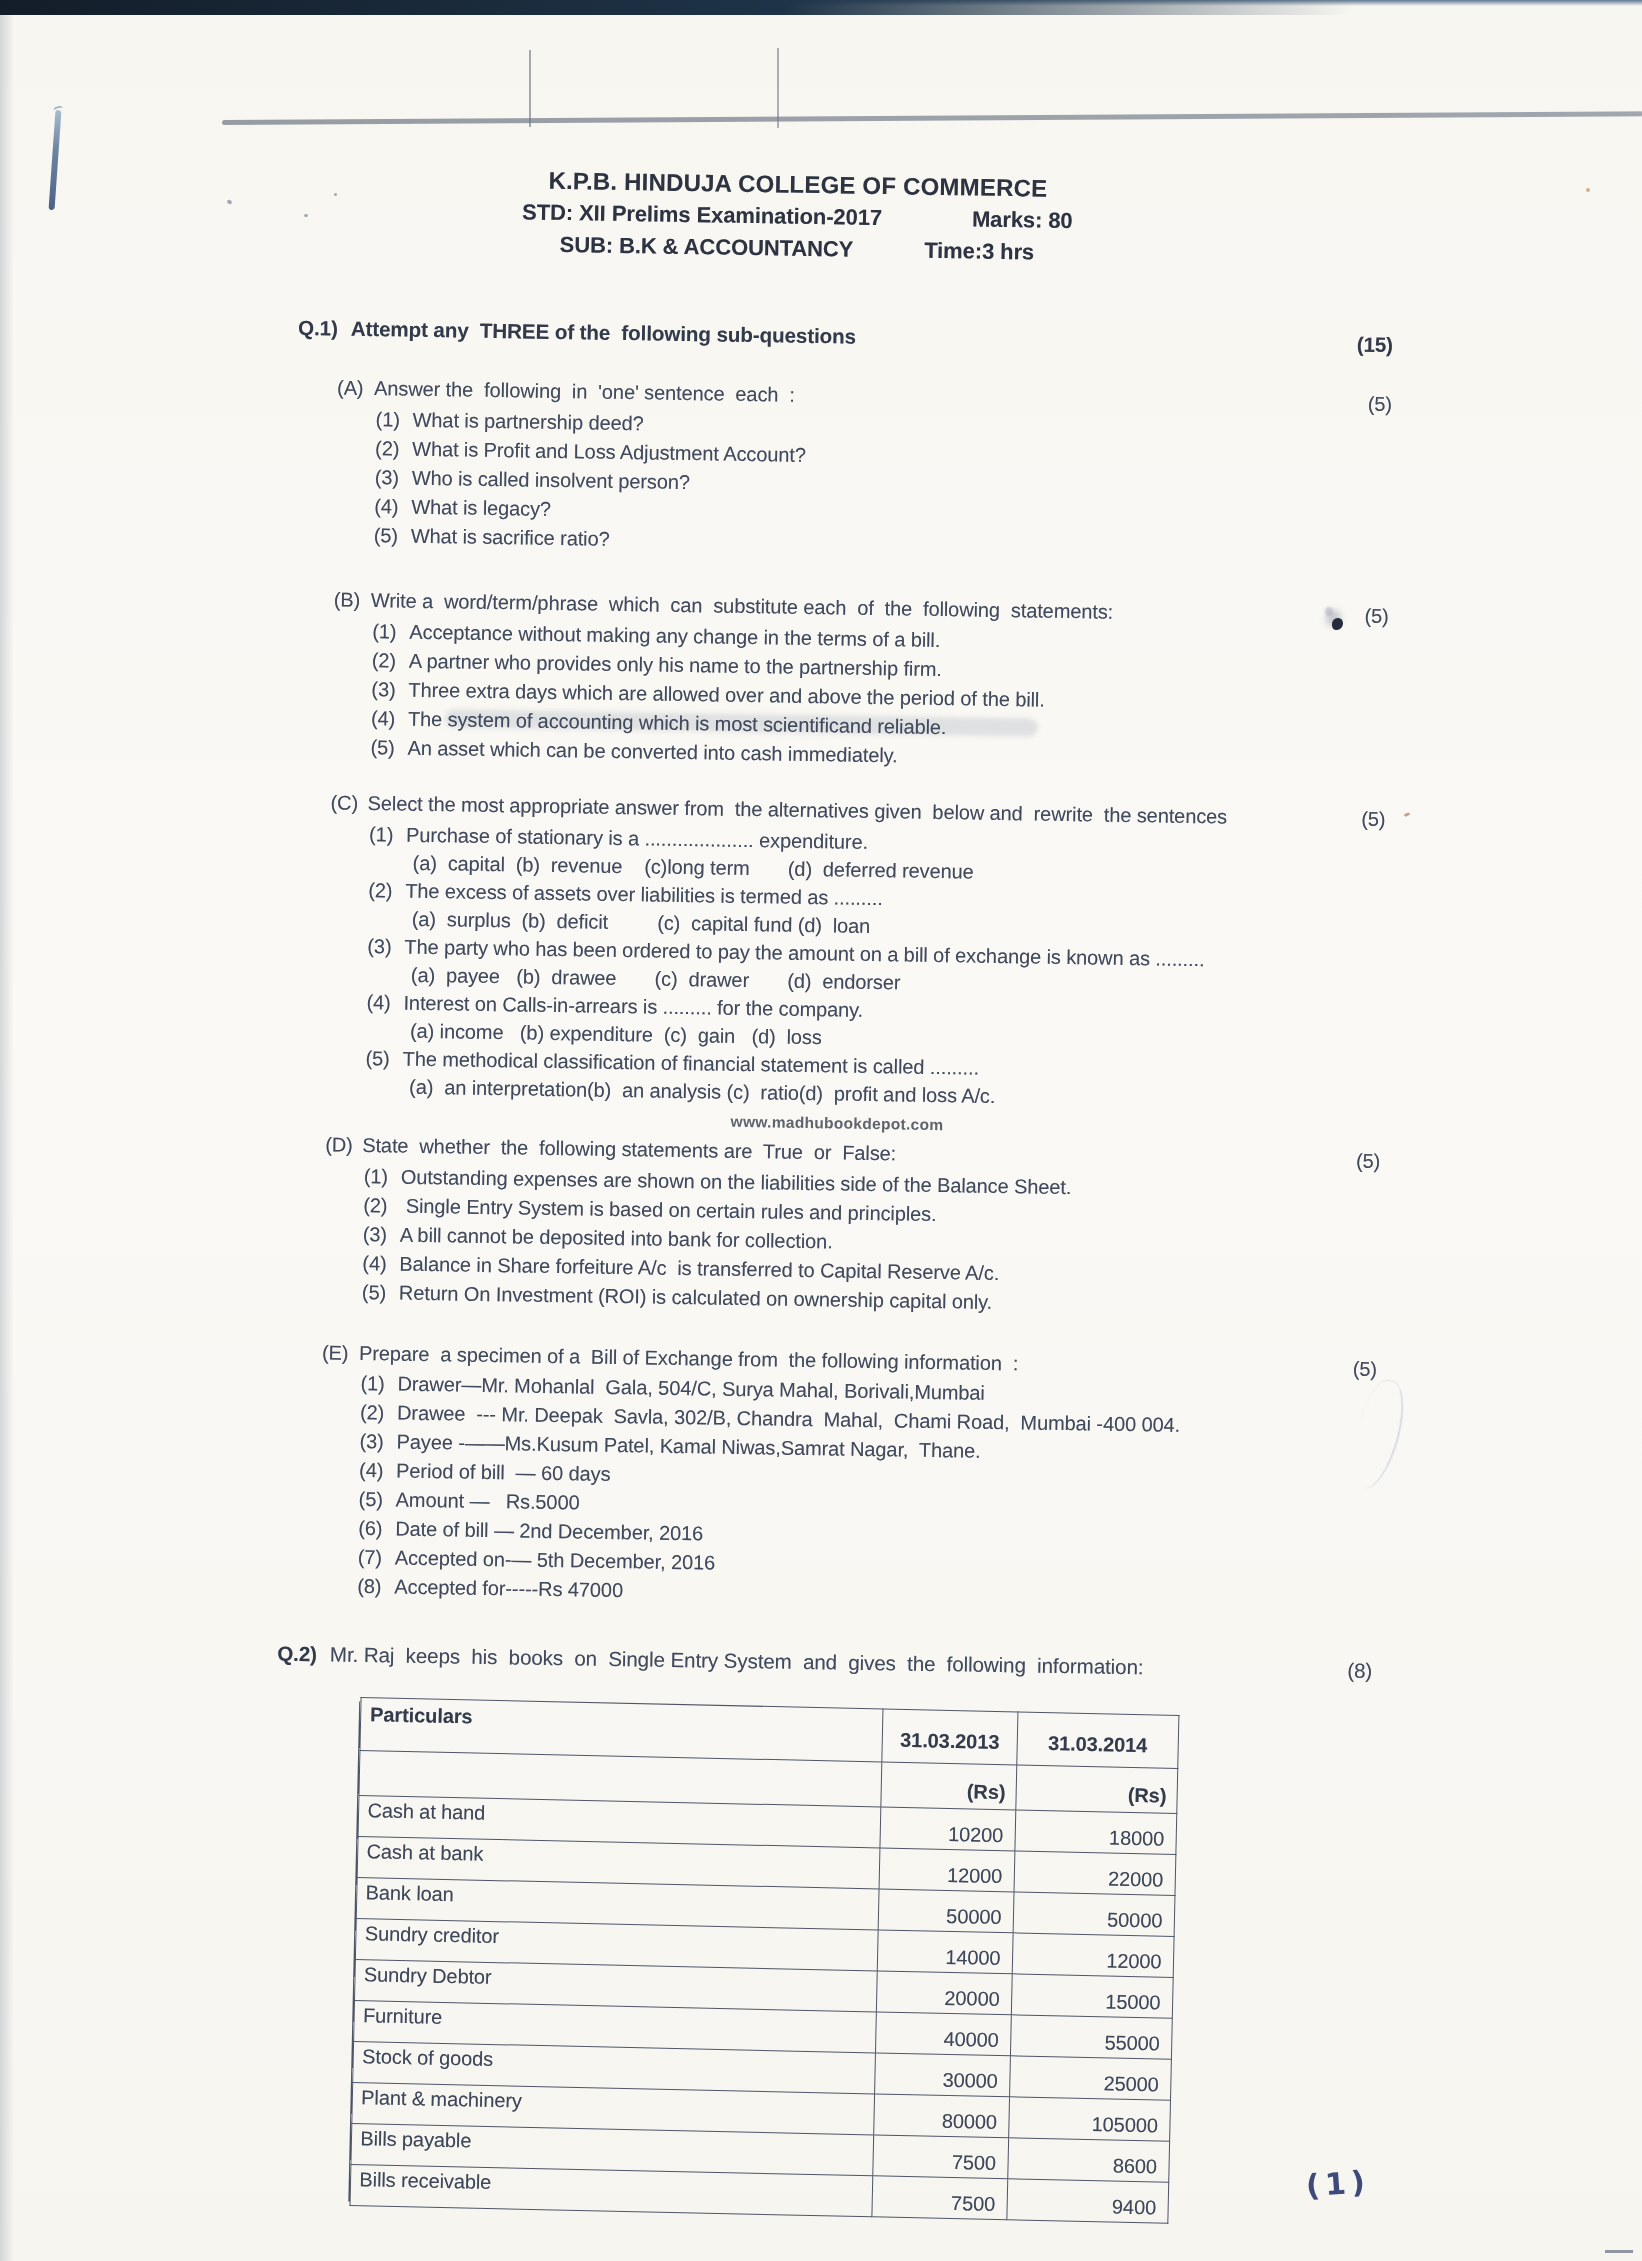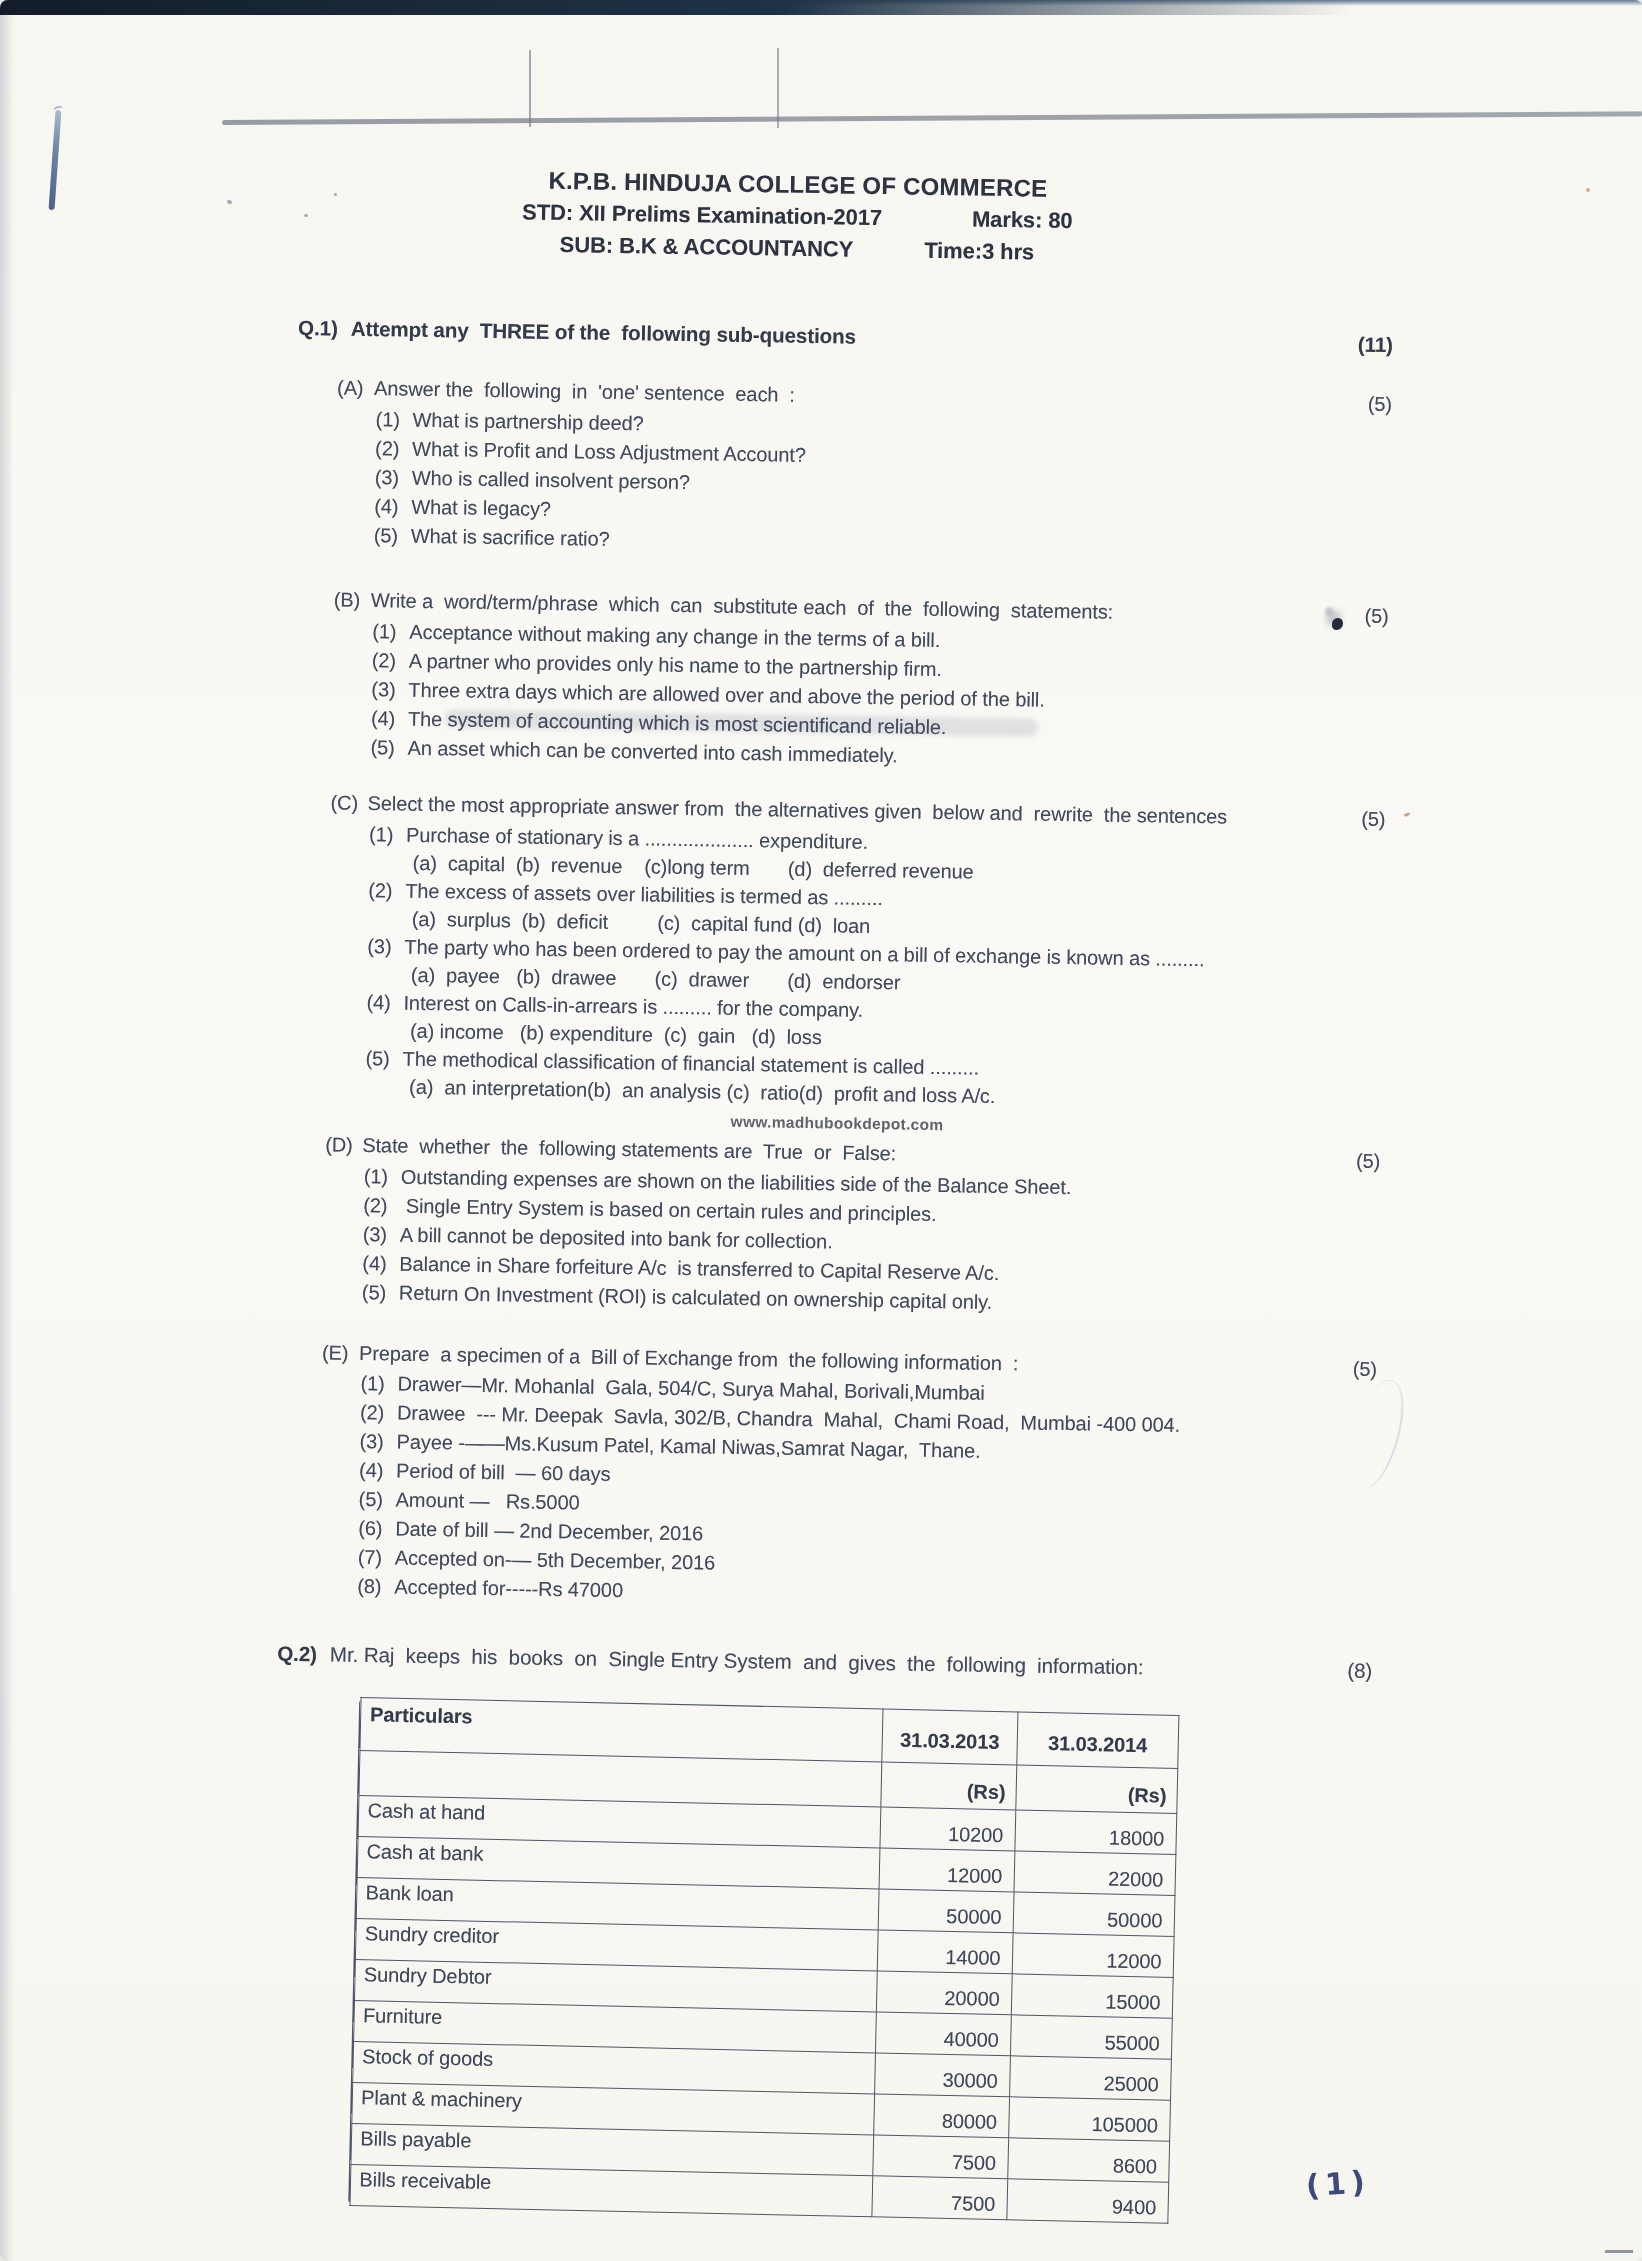--- a/index.html
+++ b/index.html
@@ -1,20 +1,19 @@
 <!DOCTYPE html>
 <html style="font-size:10.3px"><head>
 <meta charset="utf-8">
 <style>
   html,body { margin:0; padding:0; background:#e9e9e9; }
   .sheet {
     position:relative; width:1643px; height:2261px; overflow:hidden;
     background:linear-gradient(180deg,#f7f6f1 0%,#faf9f5 45%,#f6f5f0 100%);
     font-family:"Liberation Sans", sans-serif;
-    border-radius:8px;
   }
   
   .a-left-edge { position:absolute; left:0; top:0; width:14px; height:2261px;
     background:linear-gradient(to right, rgba(182,185,192,.55), rgba(182,185,192,0)); }
   .a-topline { position:absolute; top:0; left:0; width:1643px; height:5.8px;
     background:linear-gradient(to bottom, rgba(70,100,130,.85), rgba(70,100,130,0)); }
   .a-topband { position:absolute; top:0; left:0; width:1353px; height:15px;
     background:linear-gradient(to right,#131d29 0%,#1e3347 58%,rgba(30,52,72,0) 100%);
     border-radius:0 0 26px 0; }
   .a-hline { position:absolute; left:222px; top:120px; width:1421px; height:4.5px;
@@ -122,21 +121,21 @@
       </div>
       <div class="h-line">
         <span class="h-sub">SUB: B.K &amp; ACCOUNTANCY</span><span>Time:3 hrs</span>
       </div>
     </div>
 
     <section class="q-block" id="q1">
       <div class="q-head">
         <span class="q-label">Q.1)</span>
         <span class="q-title">Attempt any  THREE of the  following sub-questions</span>
-        <span class="q-marks">(11)</span>
+        <span class="q-marks">(15)</span>
       </div>
 
       <div class="section sec-a">
         <div class="sec-head">
           <span class="sec-label">(A)</span>
           <span class="sec-title">Answer the  following  in  'one' sentence  each  :</span>
           <span class="sec-marks">(5)</span>
         </div>
         <div class="items">
           <div class="item">

